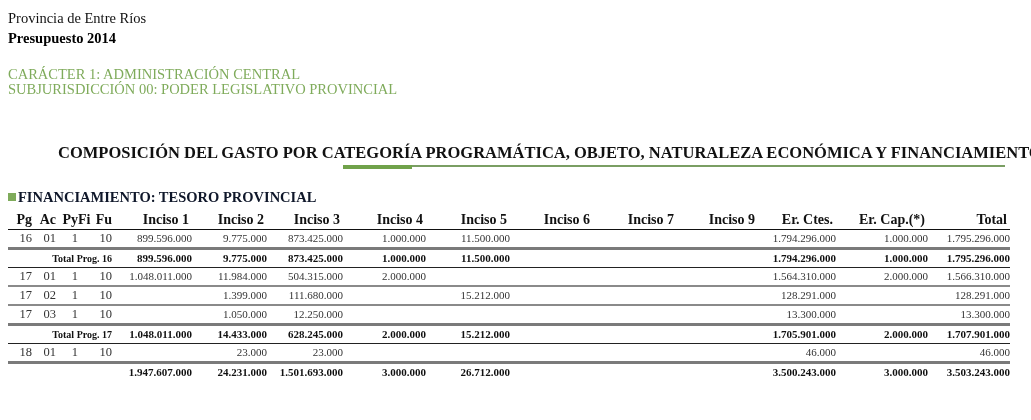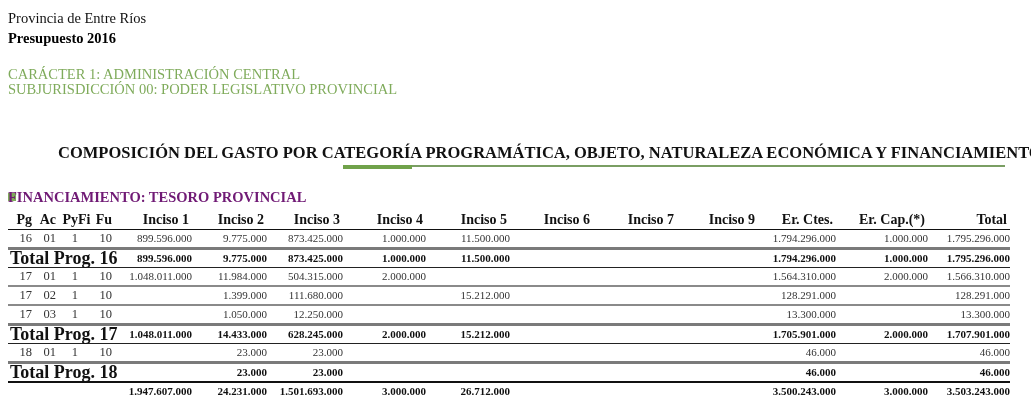--- a/index.html
+++ b/index.html
@@ -12,51 +12,51 @@
   .hdr-line2 { position: absolute; left: 8px; top: 30px; font-size: 14.5px; line-height: 16px; font-weight: bold; color: #000; }
   .green-block { position: absolute; left: 8px; top: 67px; font-size: 14.5px; line-height: 15.3px; font-weight: normal; color: #7fab5b; }
   .green-block div { white-space: nowrap; }
   .main-title {
     position: absolute; left: 58px; top: 144px; font-size: 16.5px; line-height: 18px;
     font-weight: bold; color: #111; white-space: nowrap;
   }
   .title-rule-thin { position: absolute; left: 343px; top: 165px; width: 662px; height: 2px; background: #7a9e63; }
   .title-rule-thick { position: absolute; left: 343px; top: 165px; width: 69px; height: 4px; background: #70a24a; }
   .fin-bullet { position: absolute; left: 8px; top: 193px; width: 8px; height: 8px; background: #7fab5b; }
-  .fin-title { position: absolute; left: 8px; top: 189px; font-size: 14.5px; line-height: 16px; font-weight: bold; color: #701a75; }
+  .fin-title { position: absolute; left: 18px; top: 189px; font-size: 14.5px; line-height: 16px; font-weight: bold; color: #0f172a; }
 
   table.budget {
     position: absolute; left: 8px; top: 211px; width: 1002px;
     border-collapse: collapse; table-layout: fixed;
     font-size: 11px;
   }
   table.budget th {
     font-size: 14px; font-weight: bold; color: #111; height: 18px; padding: 0; line-height: 18px;
     border-bottom: 1.5px solid #111; white-space: nowrap;
   }
   table.budget td { padding: 0 0 0 0; height: 17px; line-height: 17px; white-space: nowrap; color: #333; }
   tr.data-row td { border-bottom: 2px solid #8a8a8a; }
   tr.data-row.before-total td { border-bottom: 3px solid #7a7a7a; }
   tr.total-row td { font-weight: bold; color: #111; border-bottom: 1.5px solid #222; font-size: 11px; }
-  tr.total-row td.tlabel { font-size: 18px; }
+  tr.total-row td.tlabel { font-size: 10px; }
   tr.total-row.last-total td { border-bottom: 2.5px solid #111; }
   tr.grand-row td { font-weight: bold; color: #111; border-bottom: none; }
   .r { text-align: right; }
   .l { text-align: right; }
   td.pg { padding-left: 2px; font-size: 12.5px; }
   td.ac { font-size: 12.5px; }
   td.py { font-size: 12.5px; text-align: right; padding-right: 3px; }
   td.fu { font-size: 12.5px; padding-left: 4px; }
   td.num { text-align: right; padding-right: 3px; }
 </style>
 </head>
 <body>
 
 <div class="hdr-line1">Provincia de Entre Ríos</div>
-<div class="hdr-line2">Presupuesto 2016</div>
+<div class="hdr-line2">Presupuesto 2014</div>
 
 <div class="green-block">
   <div>CARÁCTER 1: ADMINISTRACIÓN CENTRAL</div>
   <div>SUBJURISDICCIÓN 00: PODER LEGISLATIVO PROVINCIAL</div>
 </div>
 
 <div class="main-title">COMPOSICIÓN DEL GASTO POR CATEGORÍA PROGRAMÁTICA, OBJETO, NATURALEZA ECONÓMICA Y FINANCIAMIENTO</div>
 <div class="title-rule-thin"></div>
 <div class="title-rule-thick"></div>
 
@@ -214,34 +214,20 @@
         <td class="num">23.000</td>
         <td class="num"></td>
         <td class="num"></td>
         <td class="num"></td>
         <td class="num"></td>
         <td class="num"></td>
         <td class="num">46.000</td>
         <td class="num"></td>
         <td class="num">46.000</td>
       </tr>
-      <tr class="total-row last-total">
-        <td class="tlabel l" colspan="5" style="padding-left: 2px;">Total Prog. 18</td>
-        <td class="num"></td>
-        <td class="num">23.000</td>
-        <td class="num">23.000</td>
-        <td class="num"></td>
-        <td class="num"></td>
-        <td class="num"></td>
-        <td class="num"></td>
-        <td class="num"></td>
-        <td class="num">46.000</td>
-        <td class="num"></td>
-        <td class="num">46.000</td>
-      </tr>
       <tr class="grand-row">
         <td colspan="5"></td>
         <td class="num">1.947.607.000</td>
         <td class="num">24.231.000</td>
         <td class="num">1.501.693.000</td>
         <td class="num">3.000.000</td>
         <td class="num">26.712.000</td>
         <td class="num"></td>
         <td class="num"></td>
         <td class="num"></td>

